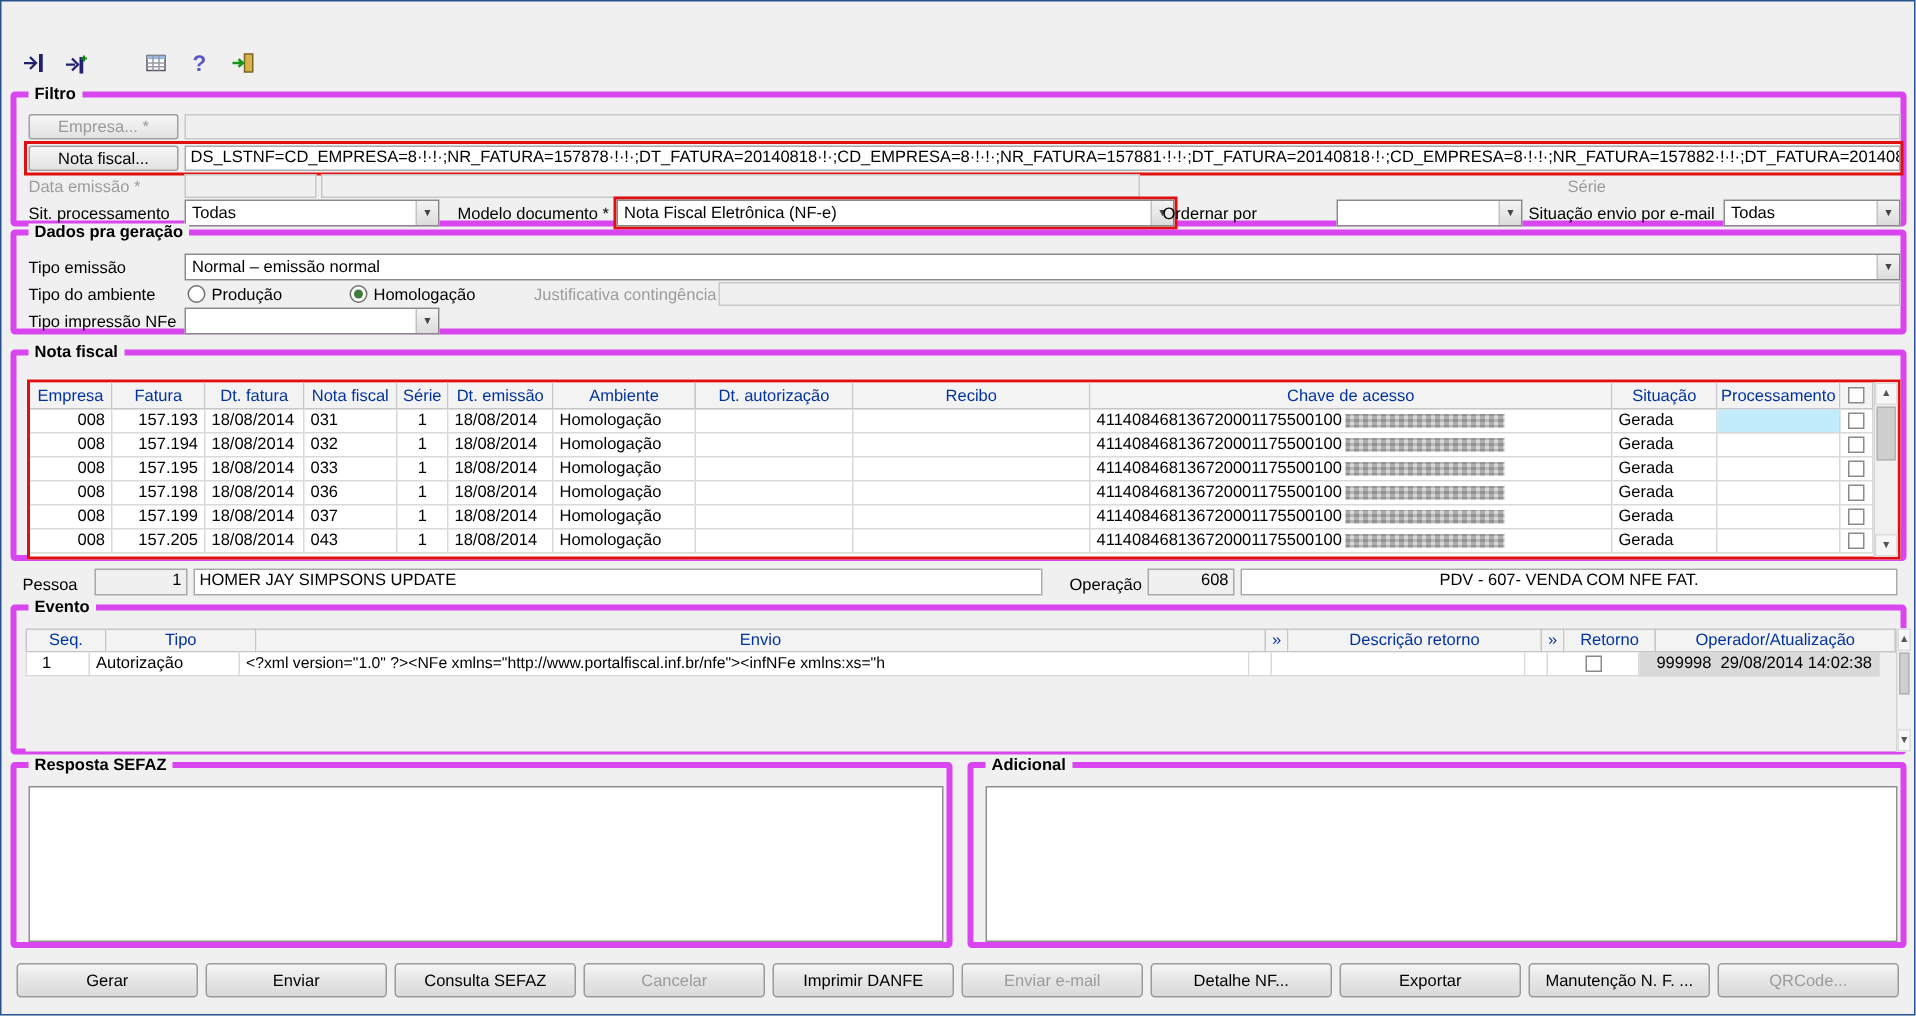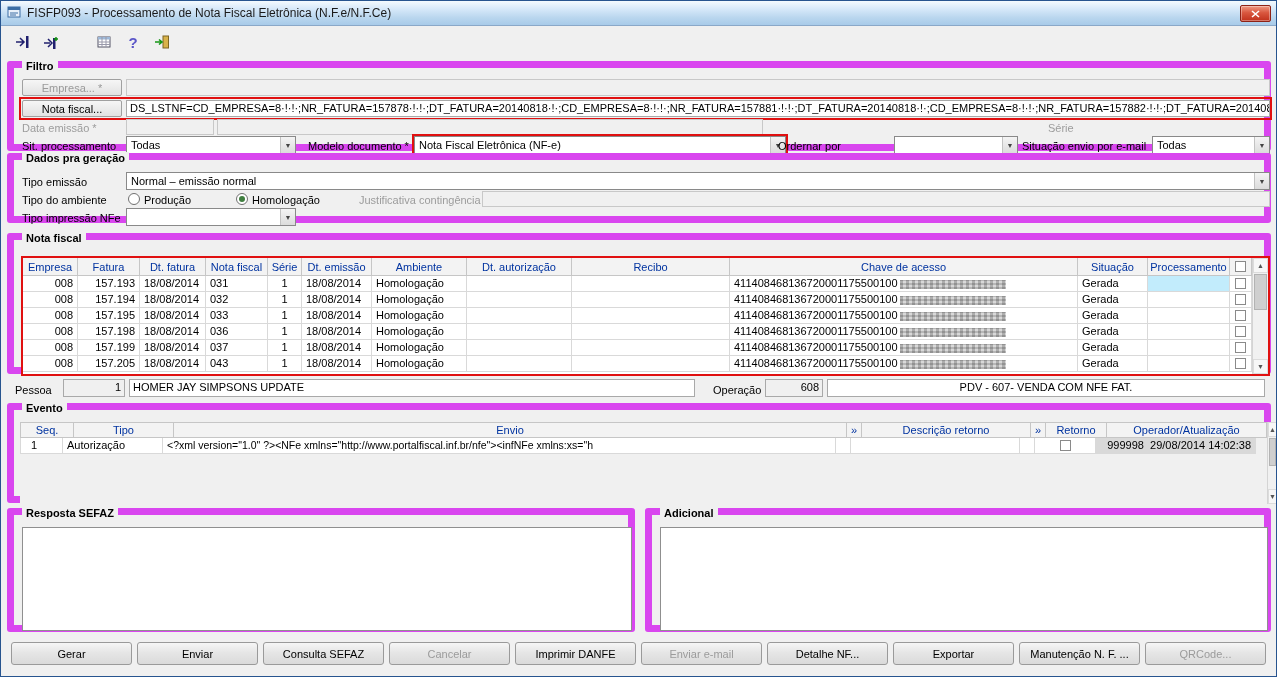--- a/index.html
+++ b/index.html
@@ -18,21 +18,21 @@
                box-shadow:inset 0 0 0 1px rgba(255,255,255,.35); cursor:default; }
 
   
   .toolbar { position:absolute; left:0; top:26px; width:100%; height:30px;
              display:flex; align-items:center; padding:0 10px; gap:7px; }
   .tbtn { width:22px; height:22px; display:flex; align-items:center; justify-content:center; }
   .tbtn.gap { margin-left:24px; }
   .help-glyph { color:#5a55c8; font-weight:bold; font-size:15px; }
 
   
-  .gb { position:absolute; border:7px solid #d946ef; border-radius:3px; }
+  .gb { position:absolute; border:4px solid #d946ef; border-radius:3px; }
   .gb > .legend { position:absolute; top:-8px; left:8px; background:#f0f0f0; padding:0 4px; font-weight:bold; }
 
   .lbl { position:absolute; height:16px; line-height:16px; white-space:nowrap; }
   .lbl.dis { color:#9c9c9c; }
 
   .fld { position:absolute; height:17px; background:#fff; border:1px solid #a9a9a9;
          padding:1px 3px; line-height:13px; overflow:hidden; white-space:nowrap; }
   .fld.dis { background:#f0f0f0; color:#8a8a8a; border-color:#c8c8c8; }
   .fld.num { text-align:right; background:#f0f0f0; }
 
@@ -100,35 +100,20 @@
   .footer { position:absolute; left:10px; right:10px; top:641px; display:flex; justify-content:space-between; }
   .btn { width:121px; height:23px; background:linear-gradient(#f6f6f6,#e6e6e6 45%,#dadada);
          border:1px solid #9a9a9a; border-radius:3px; font-size:11px; color:#000; }
   .btn.disabled { color:#9b9b9b; }
 </style>
 </head>
 <body>
 
 <div class="window">
 
-  <div class="titlebar">
-    <span>
-      <svg width="14" height="14">
-          <rect x="1" y="2" width="12" height="10" fill="#e8f0fa" stroke="#3c6ea5"></rect>
-          <rect x="1" y="2" width="12" height="3" fill="#3c6ea5"></rect>
-          <path d="M3 8 h8 M3 10 h6" stroke="#3c6ea5" fill="none"></path>
-        </svg>
-    </span>
-    <span class="title-text">FISFP093 - Processamento de Nota Fiscal Eletrônica (N.F.e/N.F.Ce)</span>
-    <span class="close-btn">
-      <svg width="9" height="8">
-          <path d="M1 1 L8 7 M8 1 L1 7" stroke="#fff" stroke-width="1.6"></path>
-        </svg>
-    </span>
-  </div>
 
   <div class="toolbar">
     <span class="tbtn">
       <svg width="16" height="16">
           <path d="M2 8 h7 M6 4 l4 4 -4 4" stroke="#20206e" stroke-width="1.5" fill="none"></path>
           <rect x="12" y="2" width="2.5" height="12" fill="#20206e"></rect>
         </svg>
     </span>
     <span class="tbtn">
       <svg width="16" height="16">

